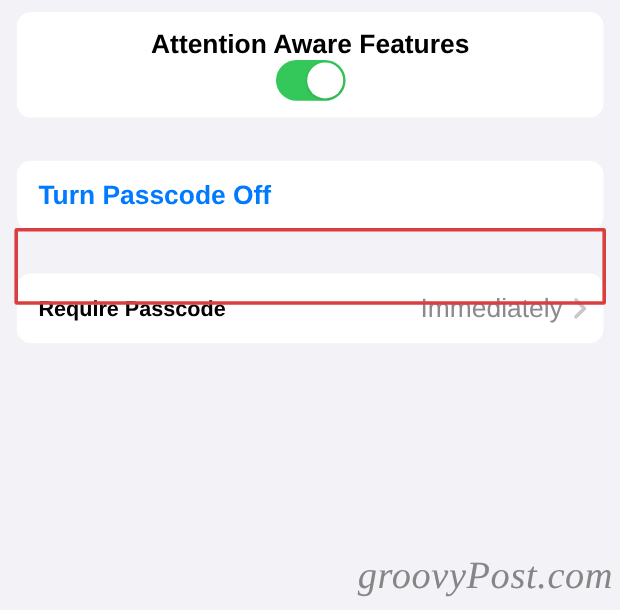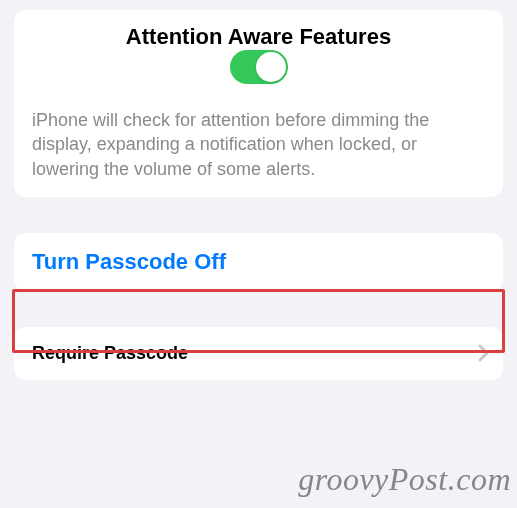--- a/index.html
+++ b/index.html
@@ -118,36 +118,36 @@
 </head>
 <body>
 
 <div class="section">
   <div class="row">
     <div class="row-title">Attention Aware Features</div>
     <div class="toggle">
       <div class="toggle-knob"></div>
     </div>
   </div>
-  <div class="footer-text">iPhone will check for attention before dimming the display, expanding a notification when locked, or lowering the volume of some alerts.</div>
 </div>
 
 <div class="group-gap"></div>
 
 <div class="highlight-box">
   <div class="section">
     <div class="link-row">Turn Passcode Off</div>
   </div>
   <div class="highlight-border"></div>
 </div>
 
 <div class="group-gap"></div>
 
 <div class="section">
   <div class="detail-row">
     <div class="detail-label">Require Passcode</div>
+    <div class="detail-value">Immediately</div>
     <svg class="chevron" width="14" height="20" viewBox="0 0 14 20">
       <path d="M3 3 L10 10 L3 17" stroke="#c7c7cc" stroke-width="3" fill="none" stroke-linecap="round" stroke-linejoin="round"></path>
     </svg>
   </div>
 </div>
 
 <div class="watermark">groovyPost.com</div>
 
 </body></html>

